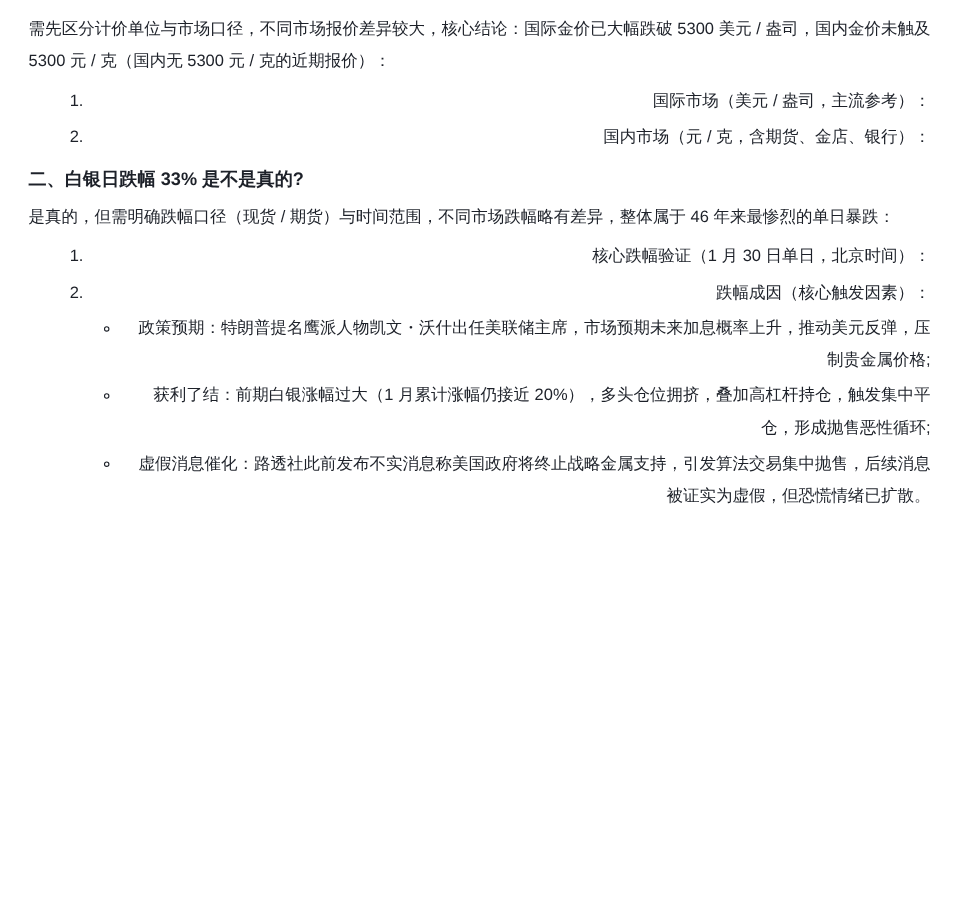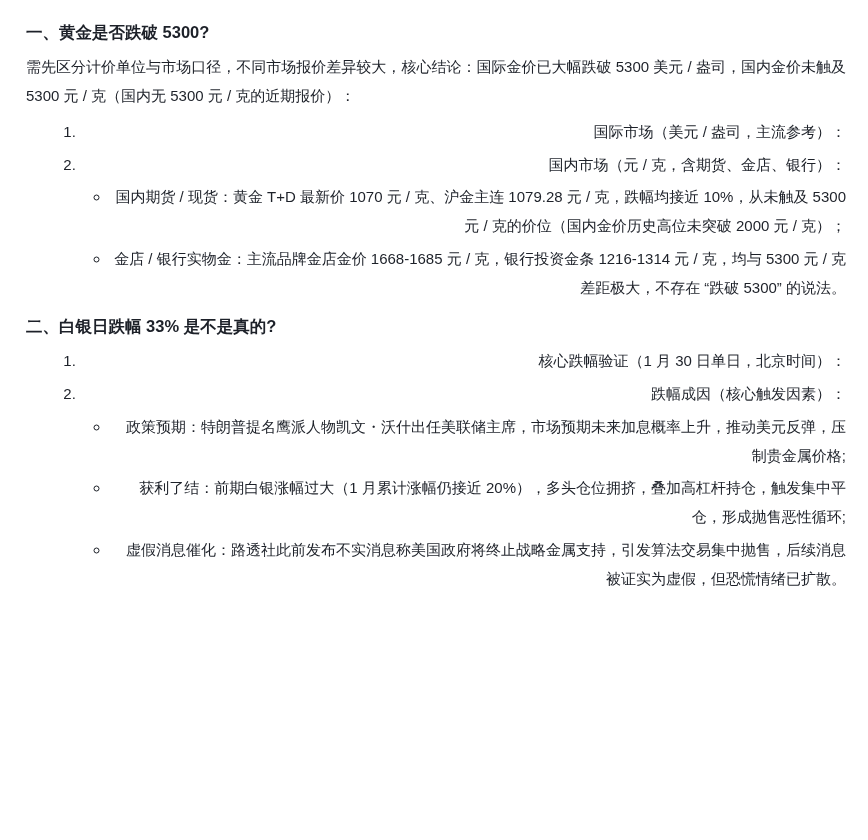--- a/index.html
+++ b/index.html
@@ -70,41 +70,39 @@
     display: block;
     margin: 0;
     line-height: 1.95;
   }
 </style>
 </head>
 <body>
 
 <div class="page">
 
-  <h2 class="section-title">一、黄金是否跌破 5300?</h2>
 
   <p class="para indent1">
     <span>需先区分</span><b>计价单位与市场口径</b><span>，不同市场报价差异较大，核心结论：</span><b>国际金价已大幅跌破 5300 美元 / 盎司，国内金价未触及 5300 元 / 克（国内无 5300 元 / 克的近期报价）</b><span>：</span>
   </p>
 
   <ol class="lvl1">
     <li>
       <b>国际市场（美元 / 盎司，主流参考）：</b>
     </li>
     <li>
       <b>国内市场（元 / 克，含期货、金店、银行）：</b>
-      <ul class="lvl2">
-        <li>国内期货 / 现货：黄金 T+D 最新价 1070 元 / 克、沪金主连 1079.28 元 / 克，跌幅均接近 10%，从未触及 5300 元 / 克的价位（国内金价历史高位未突破 2000 元 / 克）；</li>
-        <li>金店 / 银行实物金：主流品牌金店金价 1668-1685 元 / 克，银行投资金条 1216-1314 元 / 克，均与 5300 元 / 克差距极大，不存在 “跌破 5300” 的说法。</li>
-      </ul>
     </li>
   </ol>
 
   <h2 class="section-title">二、白银日跌幅 33% 是不是真的?</h2>
 
+  <p class="para indent1">
+    <span>是真的，但需明确</span><b>跌幅口径（现货 / 期货）与时间范围</b><span>，不同市场跌幅略有差异，整体属于 46 年来最惨烈的单日暴跌：</span>
+  </p>
 
   <ol class="lvl1">
     <li>
       <b>核心跌幅验证（1 月 30 日单日，北京时间）：</b>
     </li>
     <li>
       <b>跌幅成因（核心触发因素）：</b>
       <ul class="lvl2">
         <li>政策预期：特朗普提名鹰派人物凯文・沃什出任美联储主席，市场预期未来加息概率上升，推动美元反弹，压制贵金属价格;</li>
         <li>获利了结：前期白银涨幅过大（1 月累计涨幅仍接近 20%），多头仓位拥挤，叠加高杠杆持仓，触发集中平仓，形成抛售恶性循环;</li>

